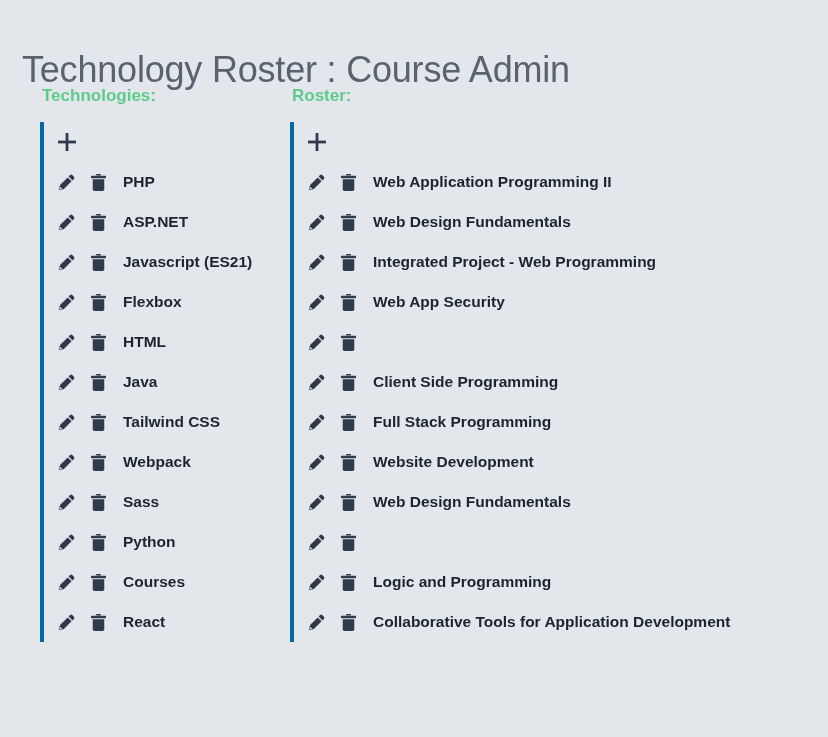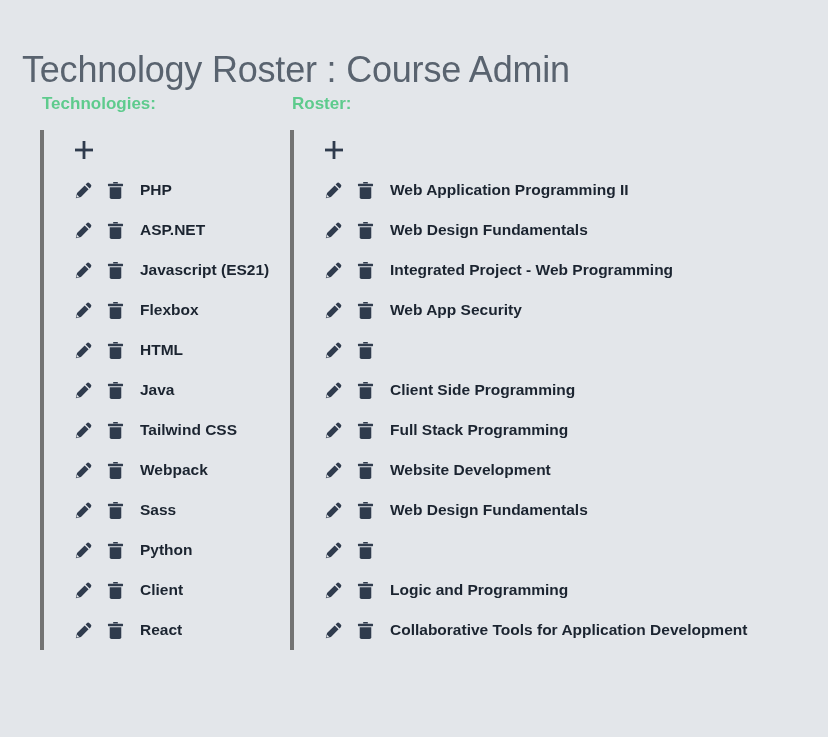--- a/index.html
+++ b/index.html
@@ -38,41 +38,41 @@
 
   
   .columns {
     position: absolute;
     left: 0;
     top: 86px;
     width: 828px;
   }
   .column {
     position: absolute;
-    top: 8px;
+    top: 0;
   }
   .column-technologies { left: 40px; }
   .column-courses { left: 290px; }
 
   .column-label {
     font-size: 17px;
     font-weight: bold;
     color: #5ecb8d;
     line-height: 20px;
     margin: 0 0 0 2px;
     padding: 0;
     white-space: nowrap;
   }
 
   
   .column-body {
     position: relative;
     margin-top: 16px;
-    padding-left: 28px;
-    border-left: 4px solid #737373;
+    padding-left: 11px;
+    border-left: 4px solid #0369a1;
   }
 
   
   .add-row {
     height: 40px;
     display: flex;
     align-items: center;
   }
   .add-button {
     width: 24px;
@@ -323,21 +323,21 @@
                 <path d="M4.7 16.9l-.8 3.2 3.2-.8-2.4-2.4z" fill="#e3e6ea"></path>
               </svg>
             </span>
             <span class="icon-btn icon-delete">
               <svg width="21" height="21" viewBox="0 0 24 24" aria-hidden="true">
                 <rect x="9.3" y="2.2" width="5.4" height="1.9" rx="0.5" fill="#2f3b4d"></rect>
                 <rect x="3.4" y="4.4" width="17.2" height="2.6" rx="0.6" fill="#2f3b4d"></rect>
                 <path d="M5.4 8.2h13.2v11.6a2 2 0 0 1-2 2H7.4a2 2 0 0 1-2-2V8.2z" fill="#2f3b4d"></path>
               </svg>
             </span>
-            <span class="item-label">Client</span>
+            <span class="item-label">Courses</span>
           </li>
           <li class="item-row">
             <span class="icon-btn icon-edit">
               <svg width="21" height="21" viewBox="0 0 24 24" aria-hidden="true">
                 <path d="M20.3 5.2l-1.5-1.5a2.1 2.1 0 0 0-3 0l-1.4 1.4 4.5 4.5 1.4-1.4a2.1 2.1 0 0 0 0-3z" fill="#2f3b4d"></path>
                 <path d="M13.3 6.2L4.6 14.9 3.2 20.8l5.9-1.4 8.7-8.7-4.5-4.5z" fill="#2f3b4d"></path>
                 <path d="M4.7 16.9l-.8 3.2 3.2-.8-2.4-2.4z" fill="#e3e6ea"></path>
               </svg>
             </span>
             <span class="icon-btn icon-delete">

